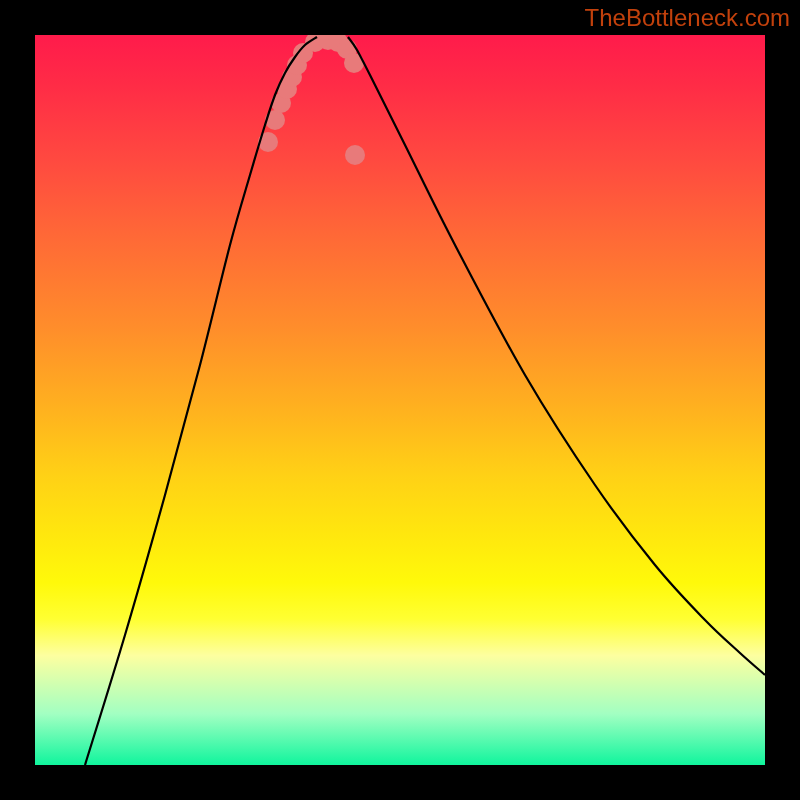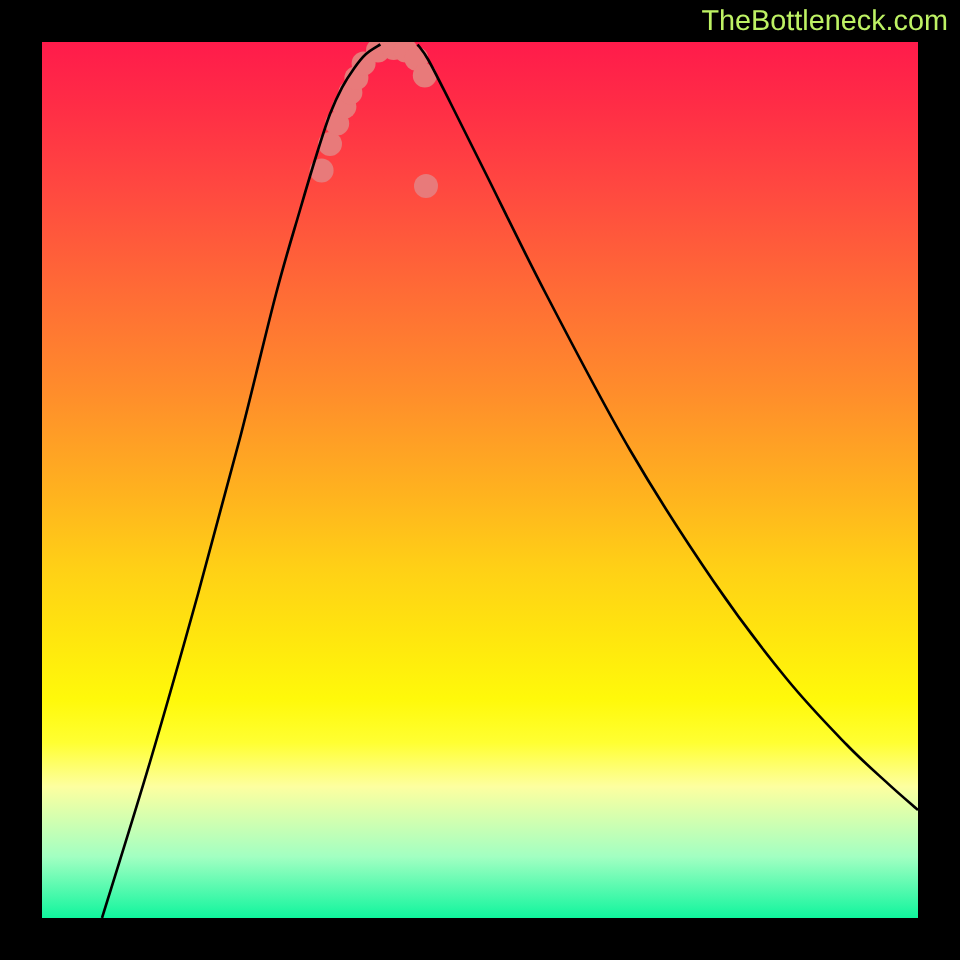--- a/index.html
+++ b/index.html
@@ -10,21 +10,21 @@
     width: 800px; height: 800px;
     background: #000;
   }
   .watermark {
     position: absolute;
     top: 4px;
     right: 10px;
     font-family: Arial, Helvetica, sans-serif;
     font-size: 24px;
     font-weight: 500;
-    color: #bef264;
+    color: #c2410c;
     letter-spacing: 0px;
   }
   .plot-area {
     position: absolute;
     left: 35px;
     top: 35px;
     width: 730px;
     height: 730px;
     overflow: hidden;
   }

